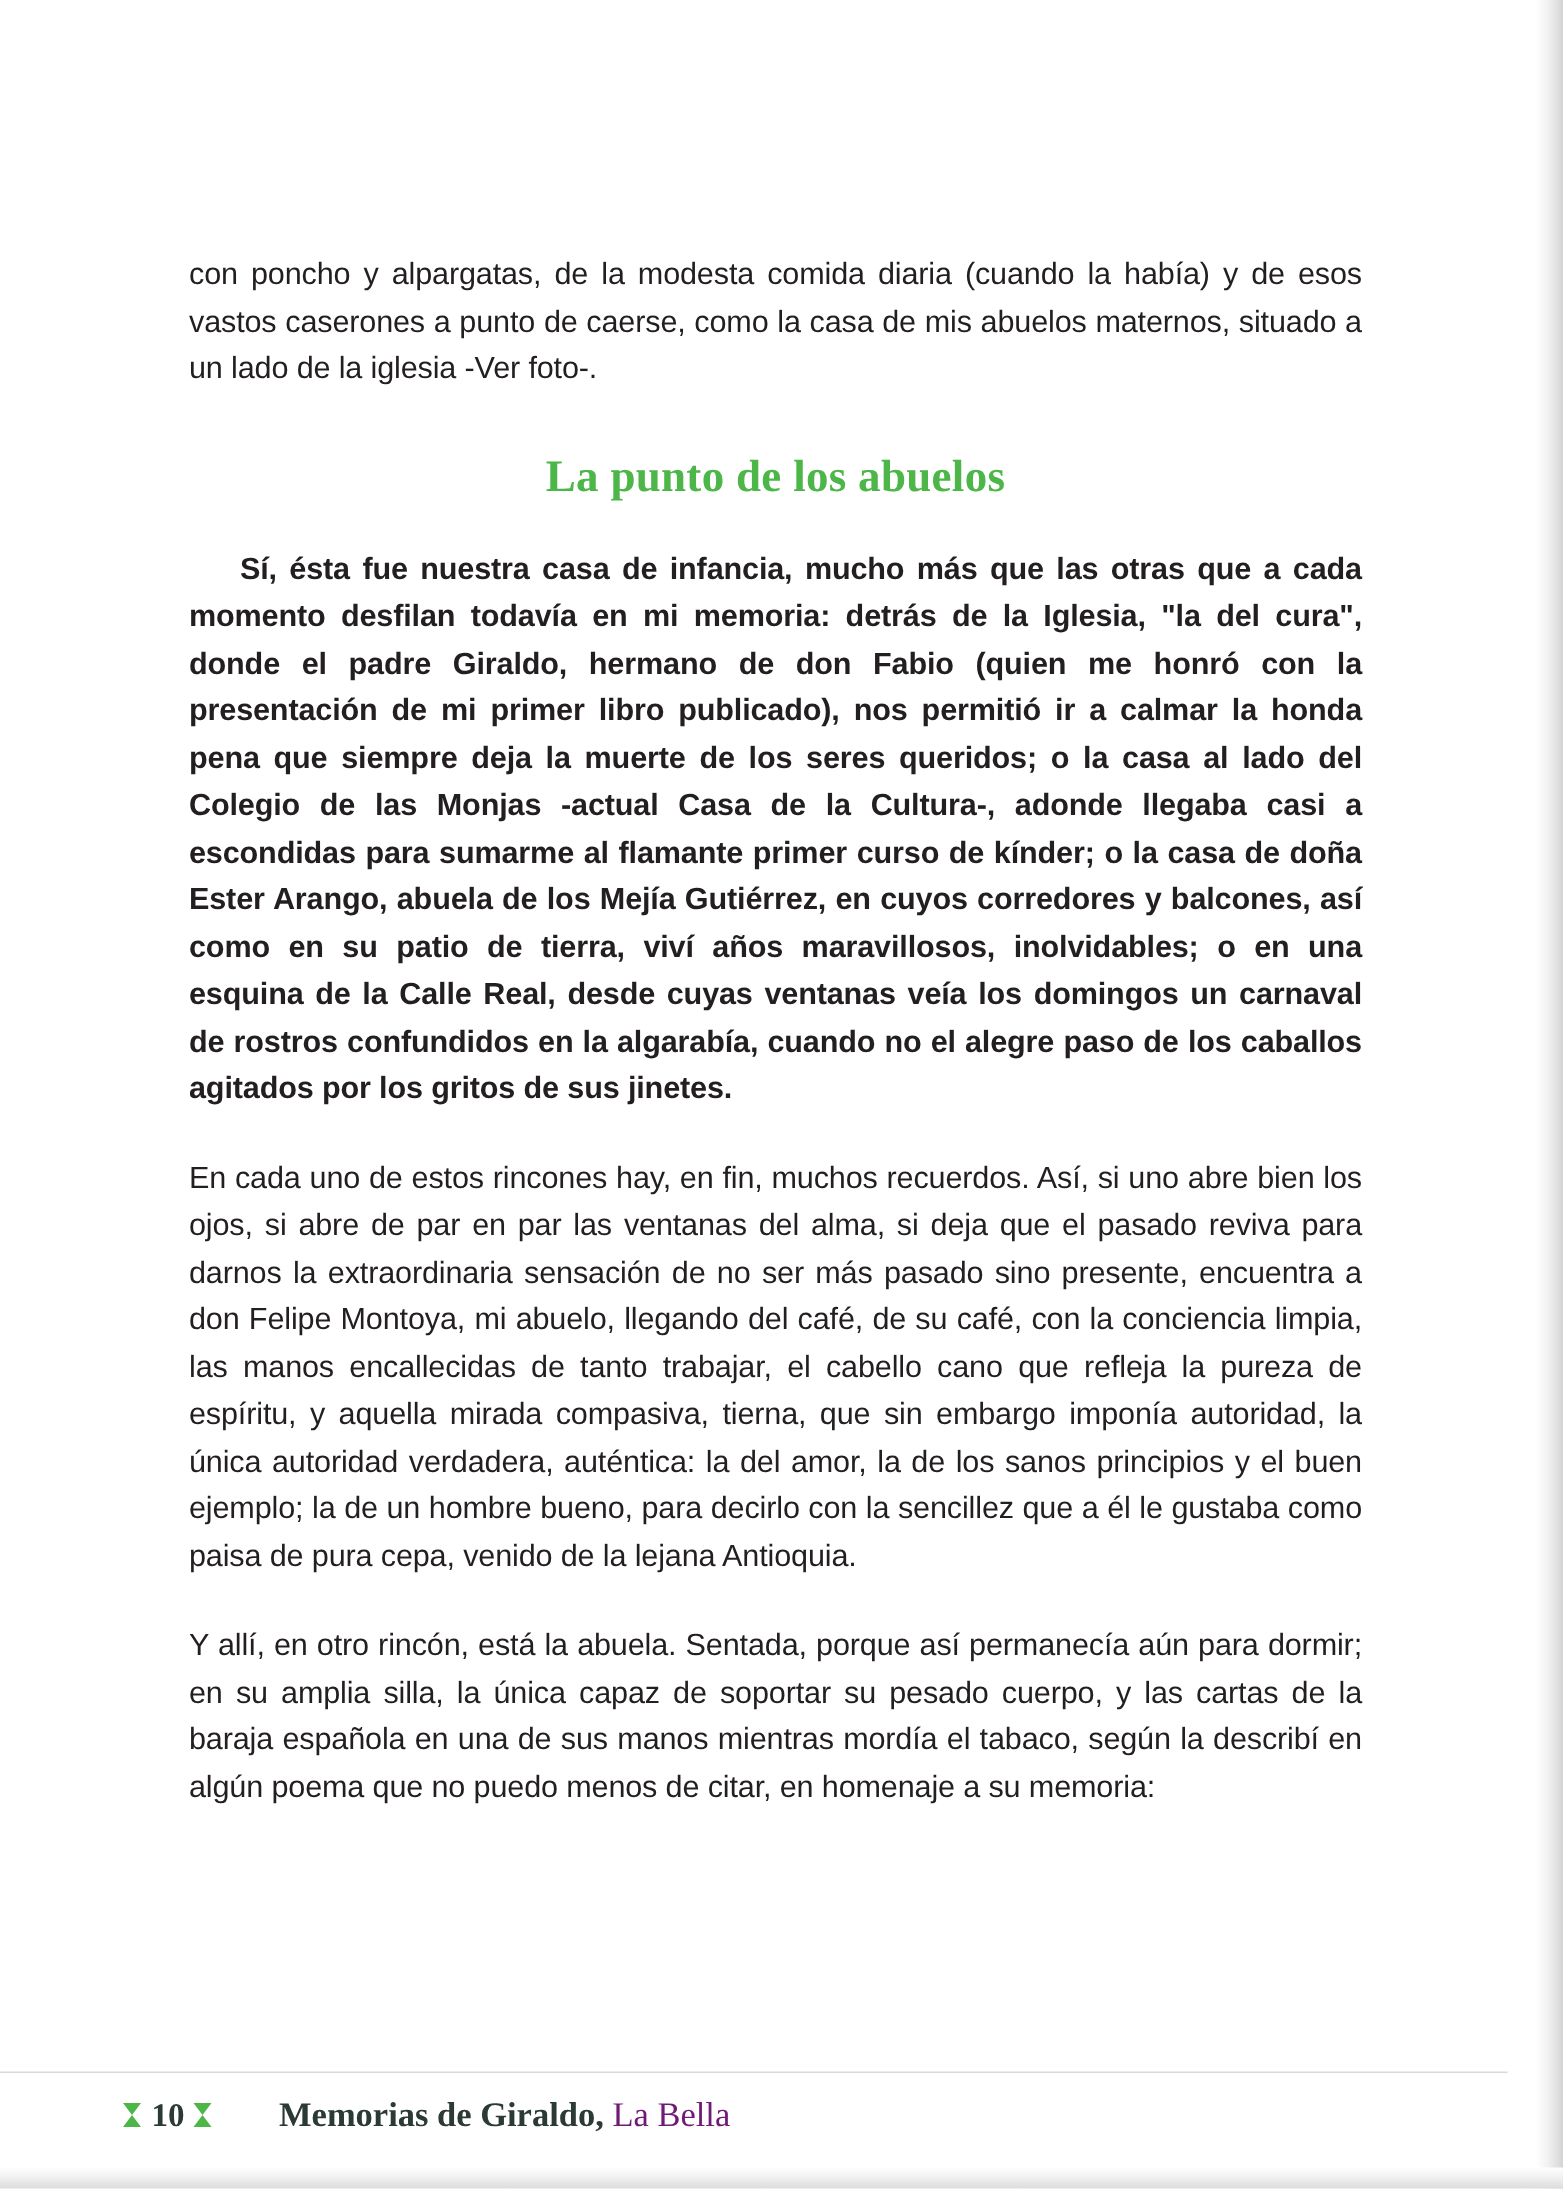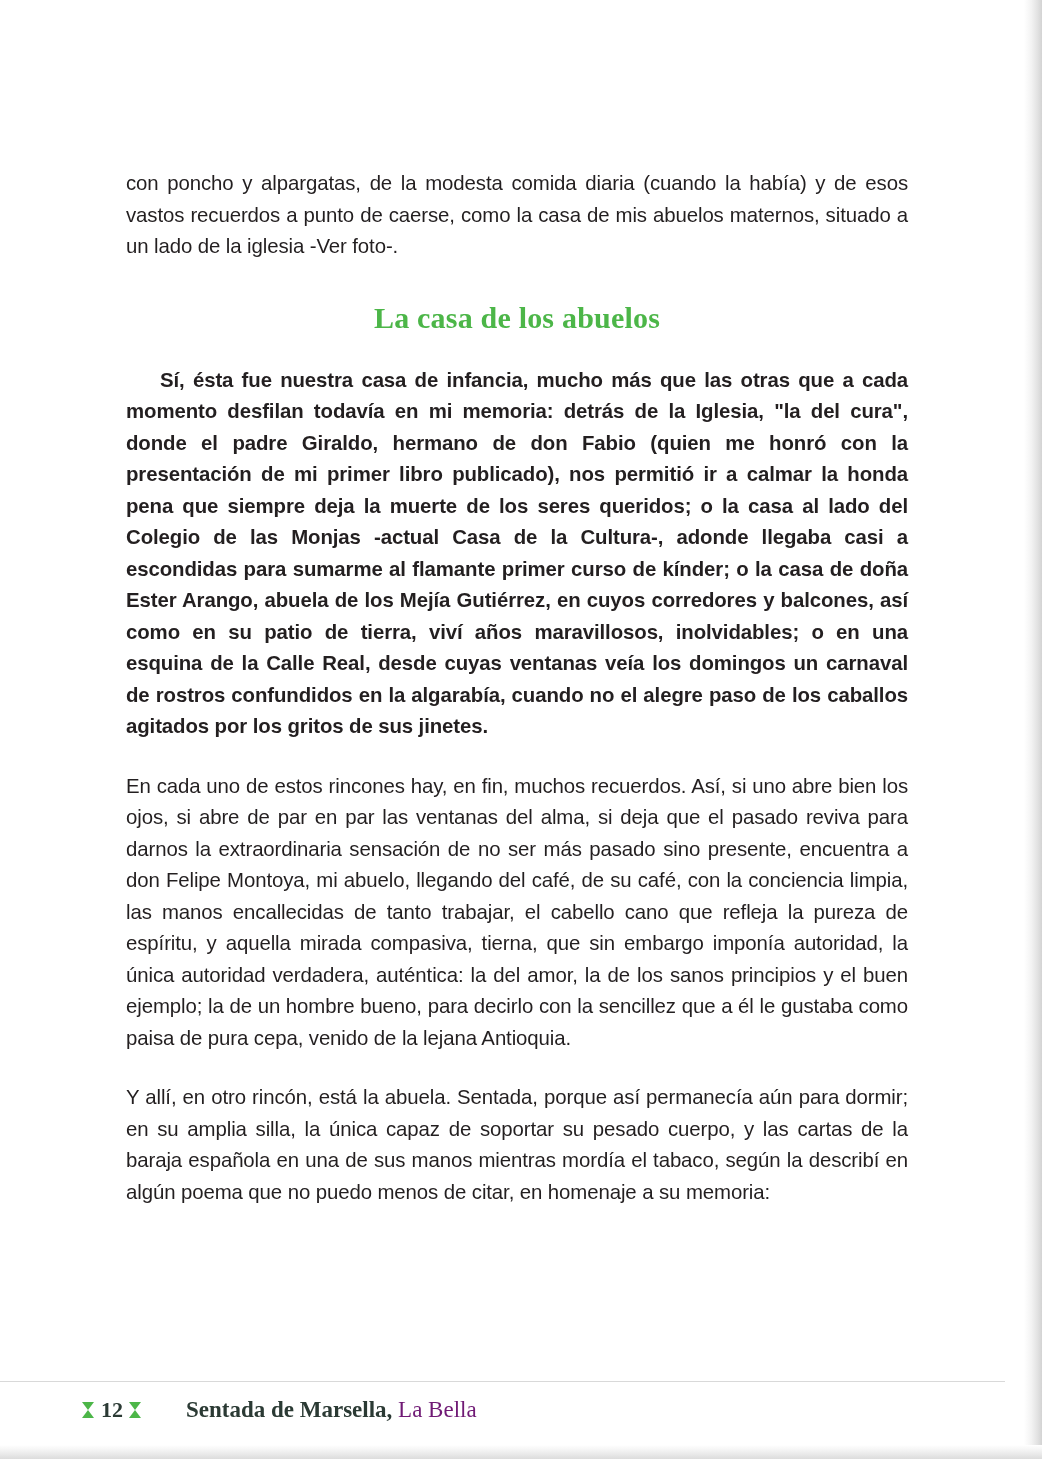--- a/index.html
+++ b/index.html
@@ -143,42 +143,42 @@
     font-weight: normal;
   }
 </style>
 </head>
 <body>
 
 <div class="page">
 
   <div class="content">
 
-    <p class="body-text">con poncho y alpargatas, de la modesta comida diaria (cuando la había) y de esos vastos recuerdos a punto de caerse, como la casa de mis abuelos maternos, situado a un lado de la iglesia -Ver foto-.</p>
+    <p class="body-text">con poncho y alpargatas, de la modesta comida diaria (cuando la había) y de esos vastos caserones a punto de caerse, como la casa de mis abuelos maternos, situado a un lado de la iglesia -Ver foto-.</p>
 
-    <h2 class="section-title">La casa de los abuelos</h2>
+    <h2 class="section-title">La punto de los abuelos</h2>
 
     <p class="body-text first-indent">Sí, ésta fue nuestra casa de infancia, mucho más que las otras que a cada momento desfilan todavía en mi memoria: detrás de la Iglesia, "la del cura", donde el padre Giraldo, hermano de don Fabio (quien me honró con la presentación de mi primer libro publicado), nos permitió ir a calmar la honda pena que siempre deja la muerte de los seres queridos; o la casa al lado del Colegio de las Monjas -actual Casa de la Cultura-, adonde llegaba casi a escondidas para sumarme al flamante primer curso de kínder; o la casa de doña Ester Arango, abuela de los Mejía Gutiérrez, en cuyos corredores y balcones, así como en su patio de tierra, viví años maravillosos, inolvidables; o en una esquina de la Calle Real, desde cuyas ventanas veía los domingos un carnaval de rostros confundidos en la algarabía, cuando no el alegre paso de los caballos agitados por los gritos de sus jinetes.</p>
 
     <p class="body-text">En cada uno de estos rincones hay, en fin, muchos recuerdos. Así, si uno abre bien los ojos, si abre de par en par las ventanas del alma, si deja que el pasado reviva para darnos la extraordinaria sensación de no ser más pasado sino presente, encuentra a don Felipe Montoya, mi abuelo, llegando del café, de su café, con la conciencia limpia, las manos encallecidas de tanto trabajar, el cabello cano que refleja la pureza de espíritu, y aquella mirada compasiva, tierna, que sin embargo imponía autoridad, la única autoridad verdadera, auténtica: la del amor, la de los sanos principios y el buen ejemplo; la de un hombre bueno, para decirlo con la sencillez que a él le gustaba como paisa de pura cepa, venido de la lejana Antioquia.</p>
 
     <p class="body-text no-gap">Y allí, en otro rincón, está la abuela. Sentada, porque así permanecía aún para dormir; en su amplia silla, la única capaz de soportar su pesado cuerpo, y las cartas de la baraja española en una de sus manos mientras mordía el tabaco, según la describí en algún poema que no puedo menos de citar, en homenaje a su memoria:</p>
 
   </div>
 
   <div class="footer">
     <div class="footer-rule"></div>
     <div class="footer-inner">
       <div class="page-num-wrap">
         <span class="hourglass"></span>
-        <span class="page-number">12</span>
+        <span class="page-number">10</span>
         <span class="hourglass"></span>
       </div>
       <div class="footer-title">
-        <b>Sentada de Marsella,</b>
+        <b>Memorias de Giraldo,</b>
         <span class="accent">La Bella</span>
       </div>
     </div>
   </div>
 
   <div class="edge-right"></div>
   <div class="edge-bottom"></div>
 </div>
 
 </body></html>

